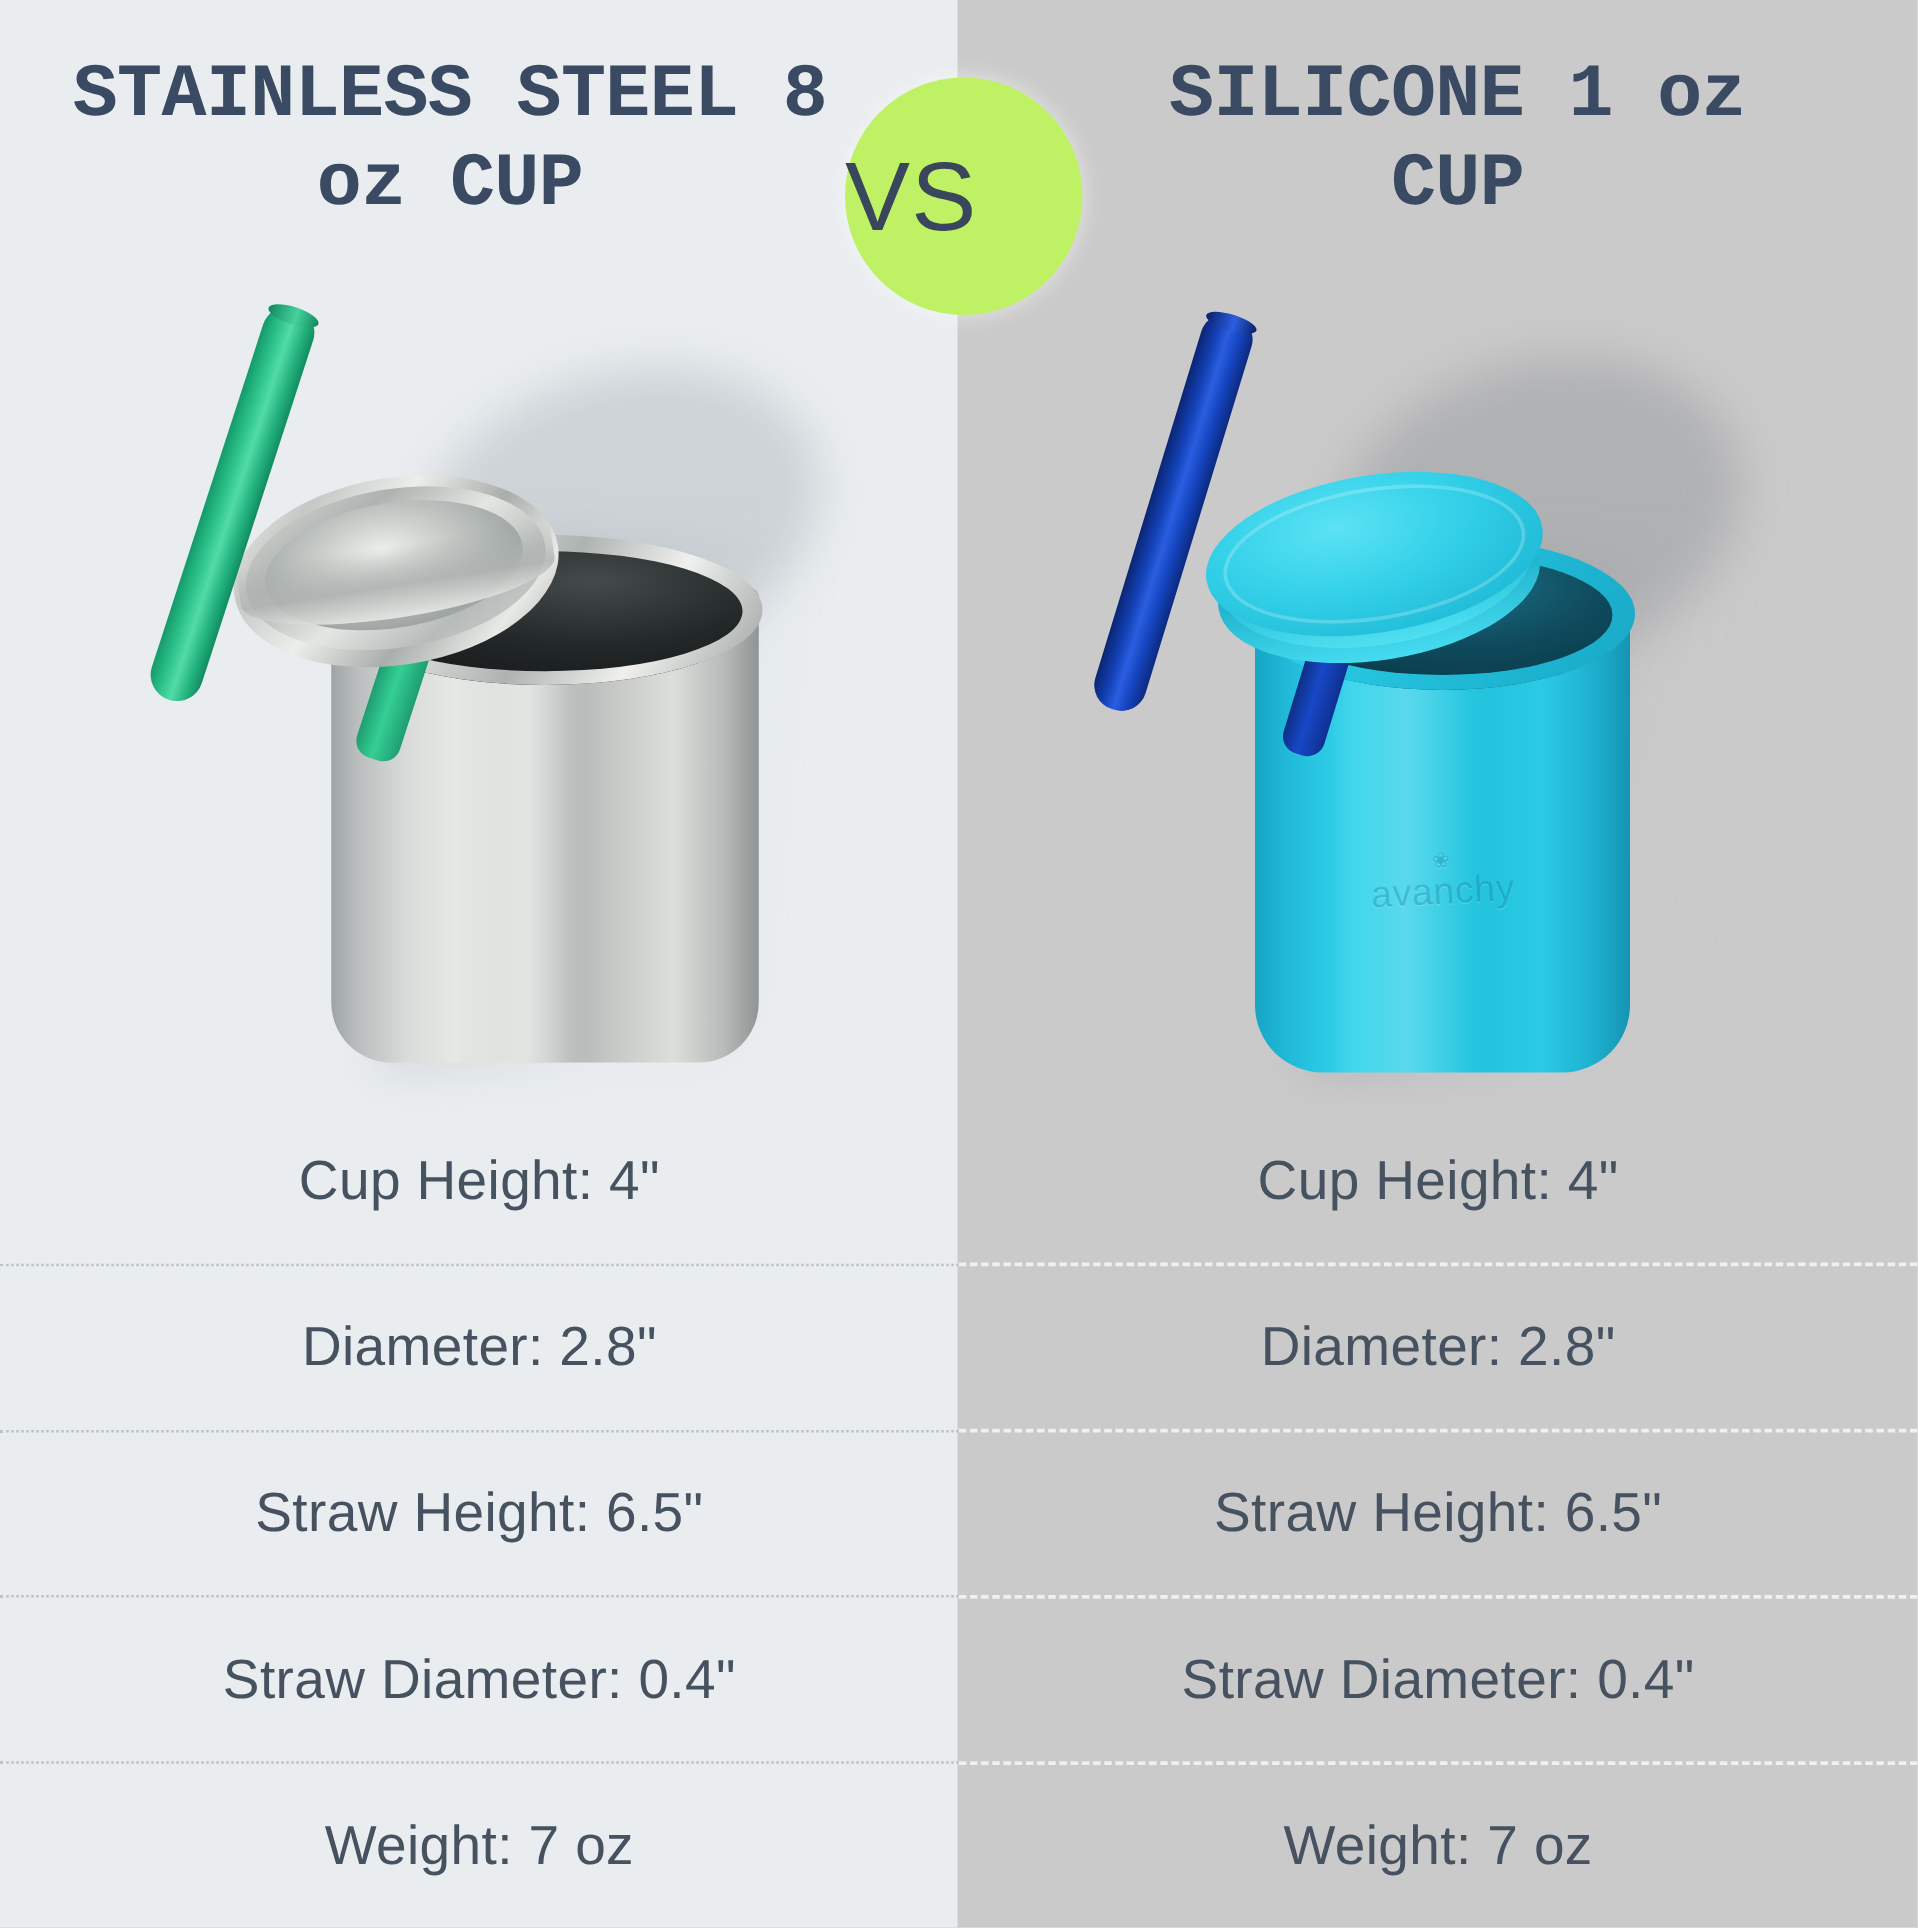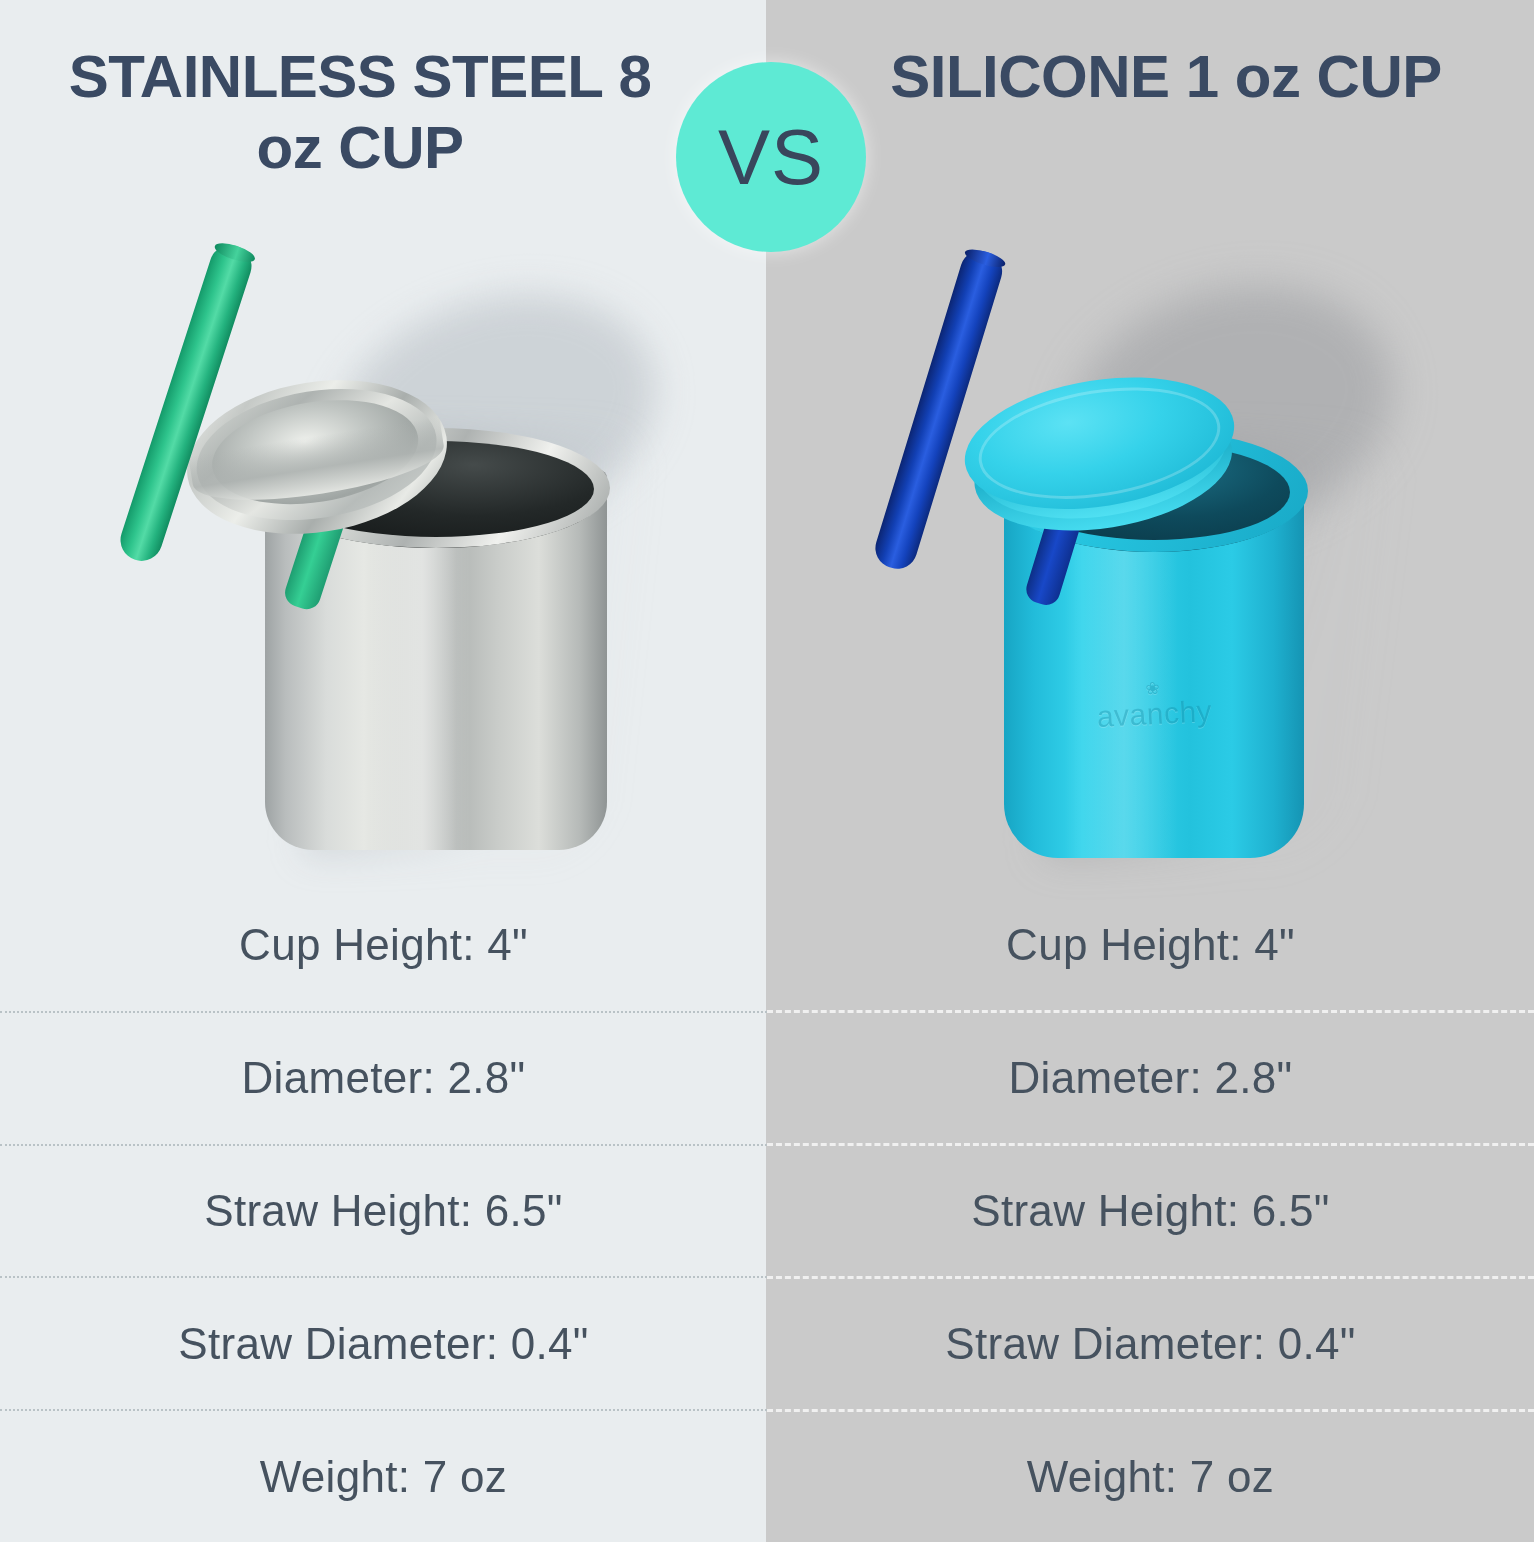--- a/index.html
+++ b/index.html
@@ -20,29 +20,30 @@
     position:absolute; left:766px; top:0; width:768px; height:1542px;
     background:#cacaca;
   }
 
   
   .title{
     position:absolute; top:42px;
     font-weight:bold; font-size:60px; line-height:1.18;
     color:#3a4a63; text-align:center;
     letter-spacing:-0.5px;
+    font-family:Liberation Mono, monospace;
   }
   .title-left{ left:40px; width:640px; }
   .title-right{ left:866px; width:600px; }
 
   .vs-circle{
     position:absolute; left:676px; top:62px;
     width:190px; height:190px; border-radius:50%;
-    background:#5eead4;
-    display:flex; align-items:center; justify-content:center;
+    background:#bef264;
+    display:flex; align-items:center; 
     z-index:6;
     box-shadow:0 0 18px rgba(255,255,255,0.55);
   }
   .vs-text{
     font-size:78px; font-weight:300; color:#39465c; letter-spacing:1px;
   }
 
   
   .stage{ position:absolute; top:0; height:880px; }
   .stage-left{ left:0; width:766px; }

